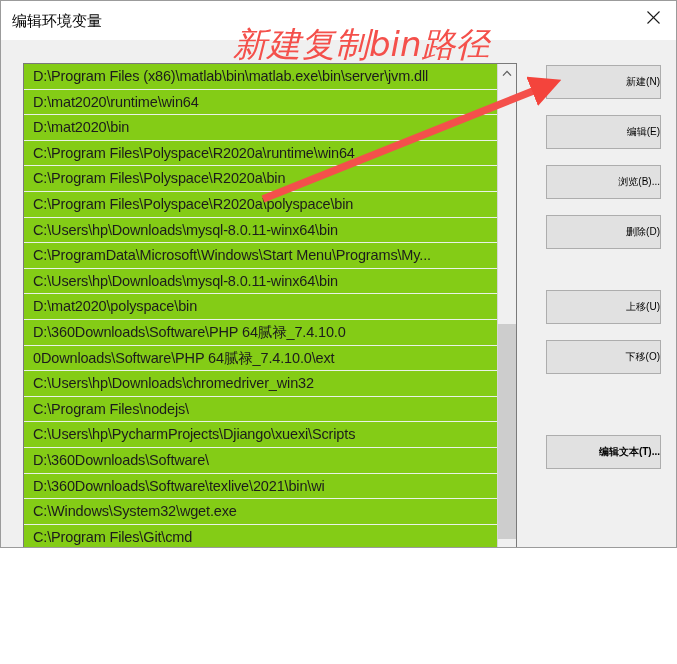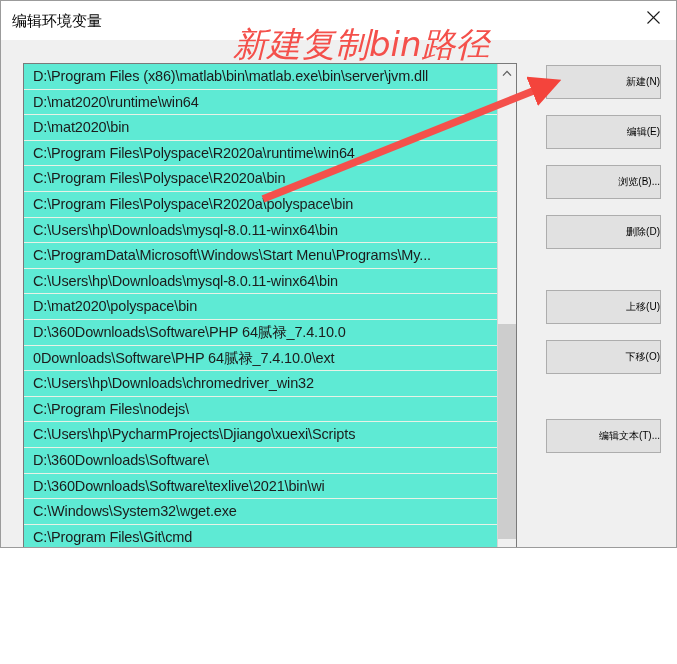--- a/index.html
+++ b/index.html
@@ -91,21 +91,21 @@
   }
   .row {
     height: 25.6px;
     line-height: 25.6px;
     box-sizing: border-box;
     padding-left: 9px;
     font-size: 14.5px;
     color: #1c1c1c;
     white-space: nowrap;
     overflow: hidden;
-    background: #5eead4;
+    background: #84cc16;
     border-bottom: 1px solid #e8f2e6;
     letter-spacing: -0.15px;
   }
 
   
   #list-scrollbar {
     position: absolute;
     right: 0;
     top: 0;
     width: 19px;
@@ -155,21 +155,21 @@
     padding: 0;
     cursor: default;
     white-space: nowrap;
   }
   #btn-new      { top: 25px; }
   #btn-edit     { top: 75px; padding-left: 29px; }
   #btn-browse   { top: 125px; }
   #btn-delete   { top: 175px; }
   #btn-moveup   { top: 250px; }
   #btn-movedown { top: 300px; }
-  #btn-edittext { top: 379px; }
+  #btn-edittext { top: 395px; font-weight: bold; }
 
   
   #footer {
     position: absolute;
     left: 0;
     top: 623px;
     width: 675px;
     height: 39px;
     background: #f0f0f0;
     border-top: 1px solid #dcdcdc;

